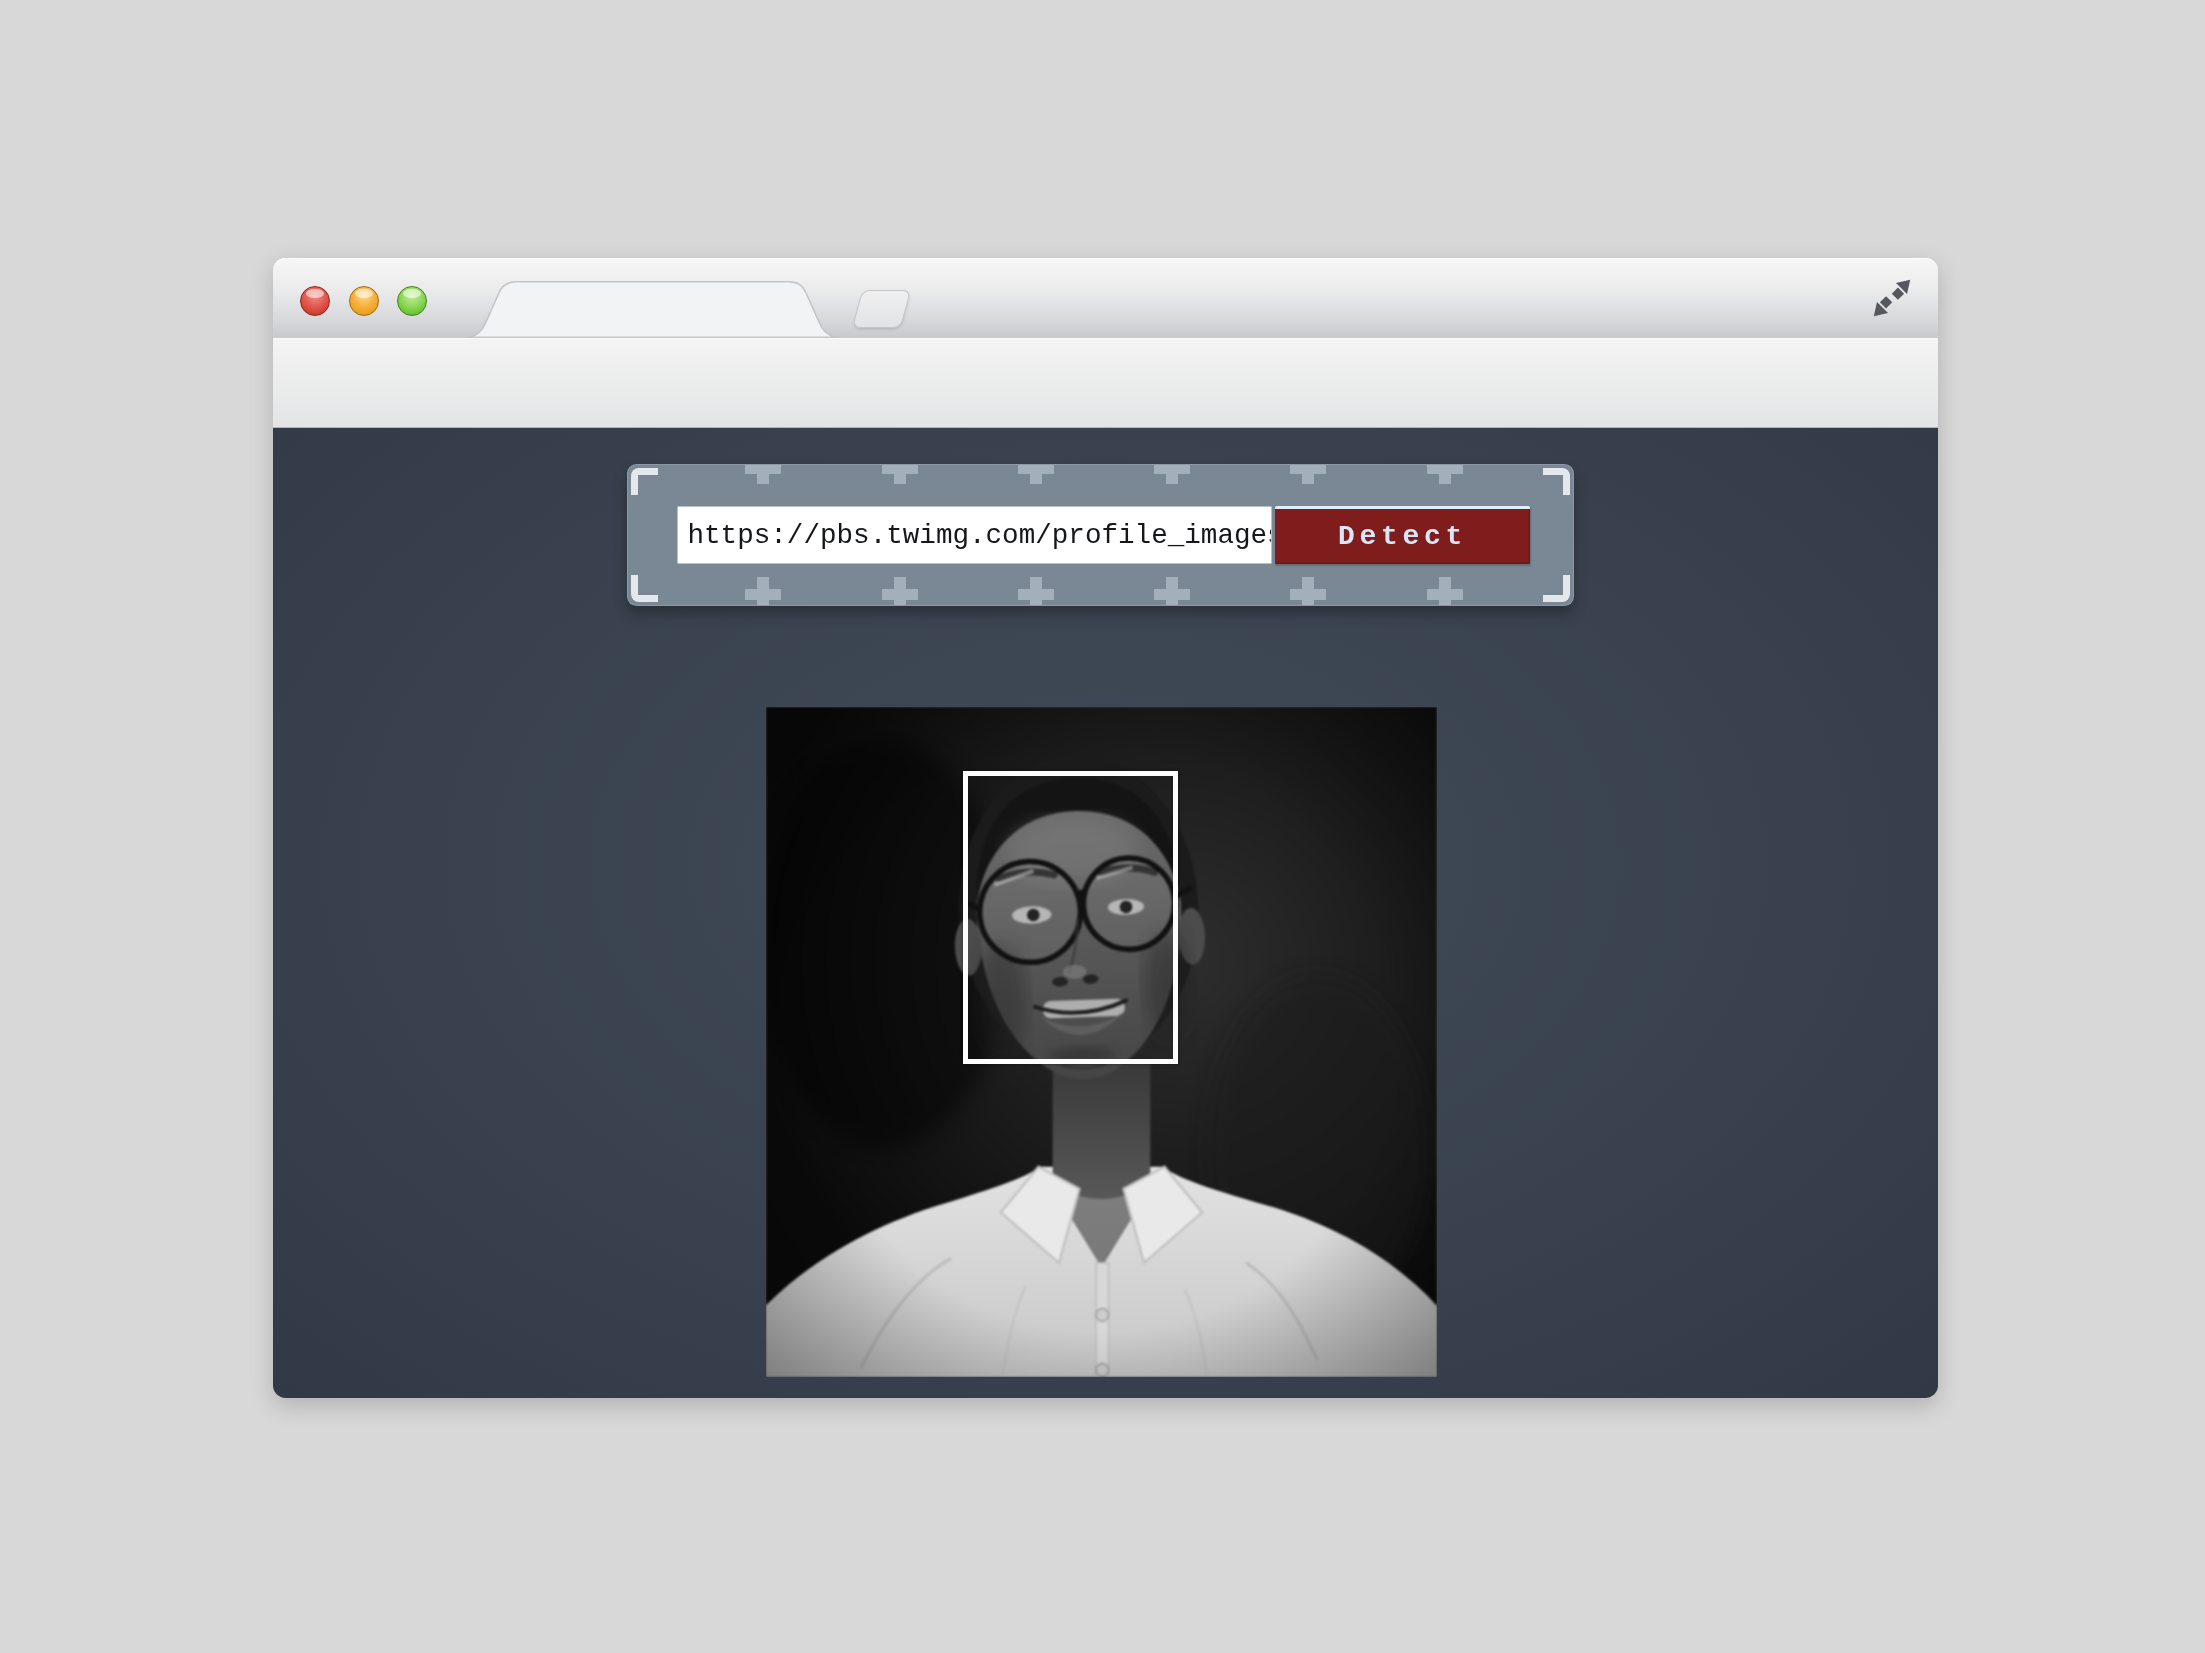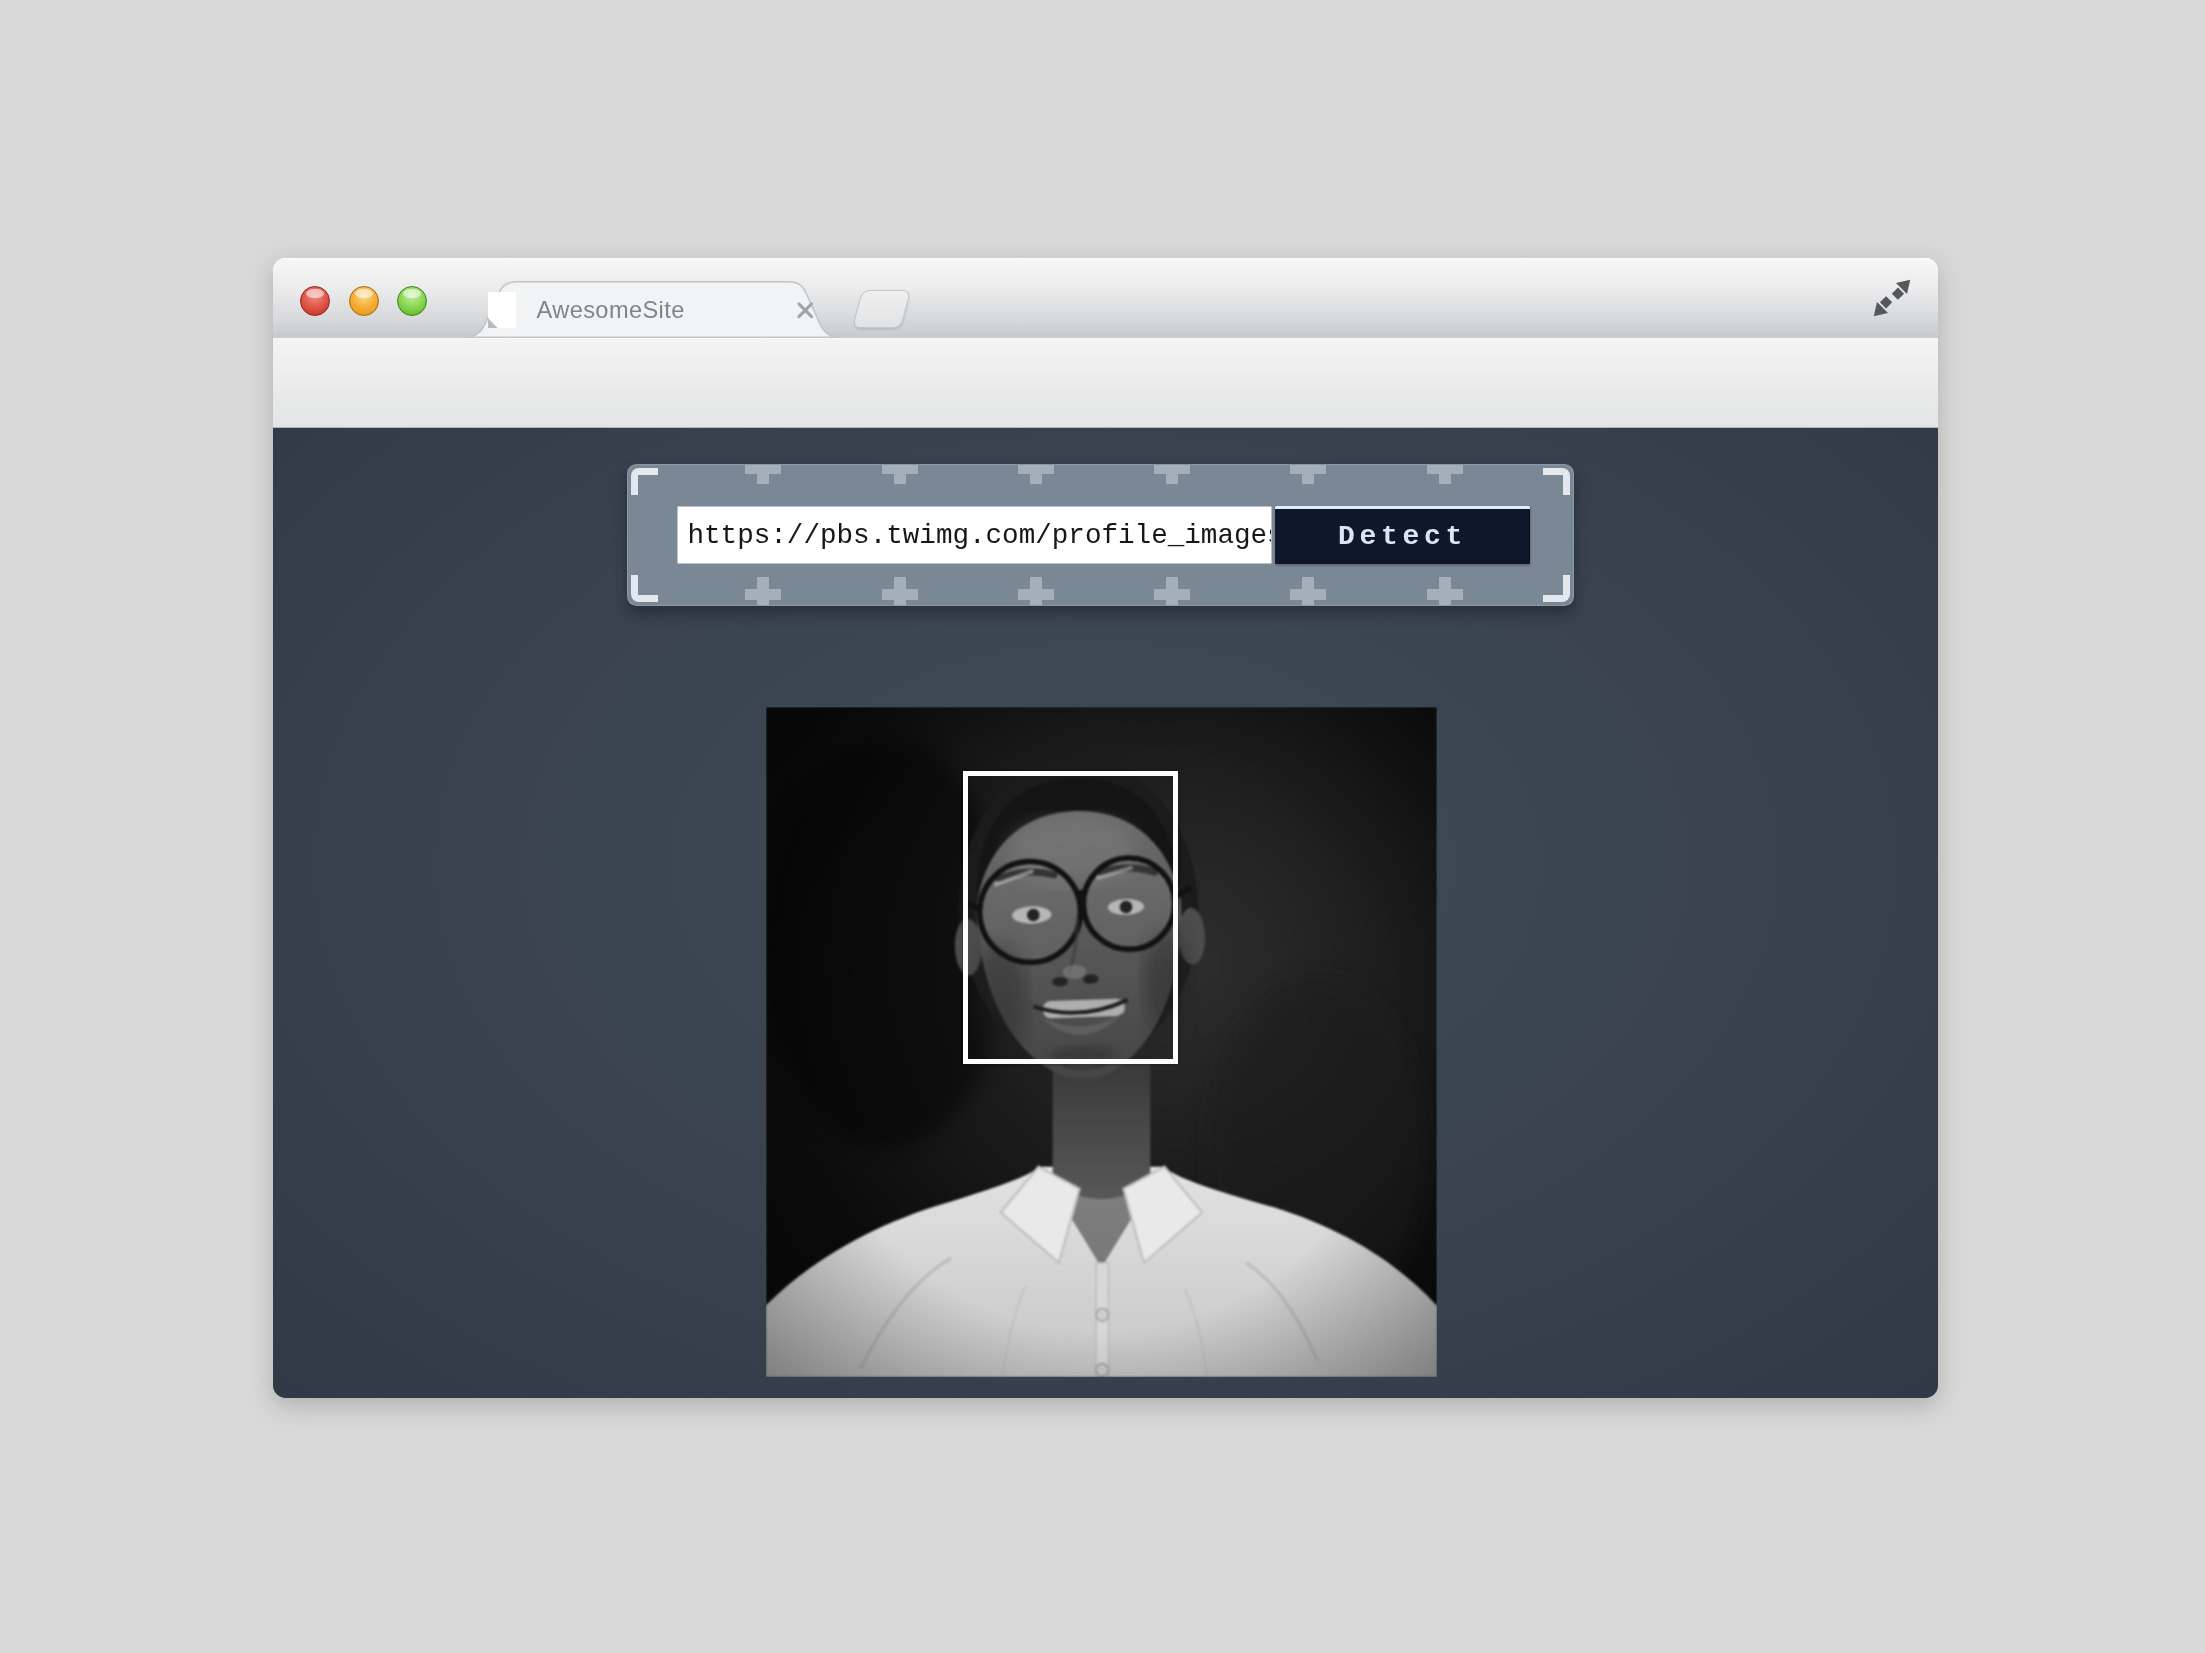--- a/index.html
+++ b/index.html
@@ -73,21 +73,21 @@
   .br-tl { left:3.2px;  top:3.2px;    border-left:7.9px solid #e4e8ec; border-top:7.9px solid #e4e8ec;    border-top-left-radius:7.9px; }
   .br-tr { right:3.2px; top:3.2px;    border-right:7.9px solid #e4e8ec; border-top:7.9px solid #e4e8ec;   border-top-right-radius:7.9px; }
   .br-bl { left:3.2px;  bottom:3.2px; border-left:7.9px solid #e4e8ec; border-bottom:7.9px solid #e4e8ec; border-bottom-left-radius:7.9px; }
   .br-br { right:3.2px; bottom:3.2px; border-right:7.9px solid #e4e8ec; border-bottom:7.9px solid #e4e8ec;border-bottom-right-radius:7.9px; }
 
   .url-input { position:absolute; left:49px; top:41px; width:595px; height:58px;
                border:1.6px solid #b9c0c8; background:#ffffff; padding:0 0 0 9.5px;
                font-family:"Liberation Mono", monospace; font-size:27.6px; color:#15171a;
                white-space:nowrap; overflow:hidden; outline:none; border-radius:1.6px; }
   .detect-btn { position:absolute; left:647px; top:41px; width:255px; height:58px;
-                background:#0f172a; border:none; border-top:3.9px solid #e0edfb;
+                background:#7f1d1d; border:none; border-top:3.9px solid #e0edfb;
                 box-shadow:inset -1.6px -1.6px 0 rgba(0,0,0,.15), 0.8px 1.6px 1.6px rgba(0,0,0,.2);
                 font-family:"Liberation Mono", monospace; font-weight:bold; font-size:28px;
                 letter-spacing:4.7px; color:#d8e6f8; cursor:pointer; border-radius:1.6px; }
 
   .photo { position:absolute; left:493px; top:279px; width:671px; height:670px; overflow:hidden; }
   .photo svg { filter:blur(0.8px); }
   .facebox { position:absolute; left:29.3%; top:9.6%; width:32.1%; height:43.7%;
              border:5.5px solid #fdfdfd; box-shadow:0 0 3.2px rgba(0,0,0,.4); }
 </style>
 </head>
@@ -96,30 +96,20 @@
 <div class="window">
 
   <div class="titlebar">
     <div class="traffic t-red"></div>
     <div class="traffic t-yel"></div>
     <div class="traffic t-grn"></div>
 
     <svg class="tab-shape" width="379" height="57" viewBox="0 0 481 73">
       <path d="M1,72 C14,72 22,65 27,53 L44,15 C48,5 56,1 66,1 L415,1 C425,1 433,5 437,15 L454,53 C459,65 467,72 480,72 Z" fill="#f2f3f4" stroke="#c3c6c9" stroke-width="2"></path>
     </svg>
-    <div class="tab-content">
-      <span class="favicon">
-        <span class="sheet"></span>
-          <span class="fold"></span>
-      </span>
-      <span class="tab-title">AwesomeSite</span>
-      <svg class="tab-close" viewBox="0 0 26 26">
-        <path d="M5,5 L21,21 M21,5 L5,21" stroke="#a2a5a8" stroke-width="4" stroke-linecap="round"></path>
-      </svg>
-    </div>
     <div class="newtab"></div>
 
     <svg class="expand" viewBox="0 0 48 48">
       <g fill="#55595d">
         <polygon points="47,1 29,5 43,19"></polygon>
         <rect x="26" y="13" width="11" height="11" transform="rotate(45 31.5 18.5)"></rect>
         <polygon points="1,47 5,29 19,43"></polygon>
         <rect x="11" y="24" width="11" height="11" transform="rotate(45 16.5 29.5)"></rect>
       </g>
     </svg>

